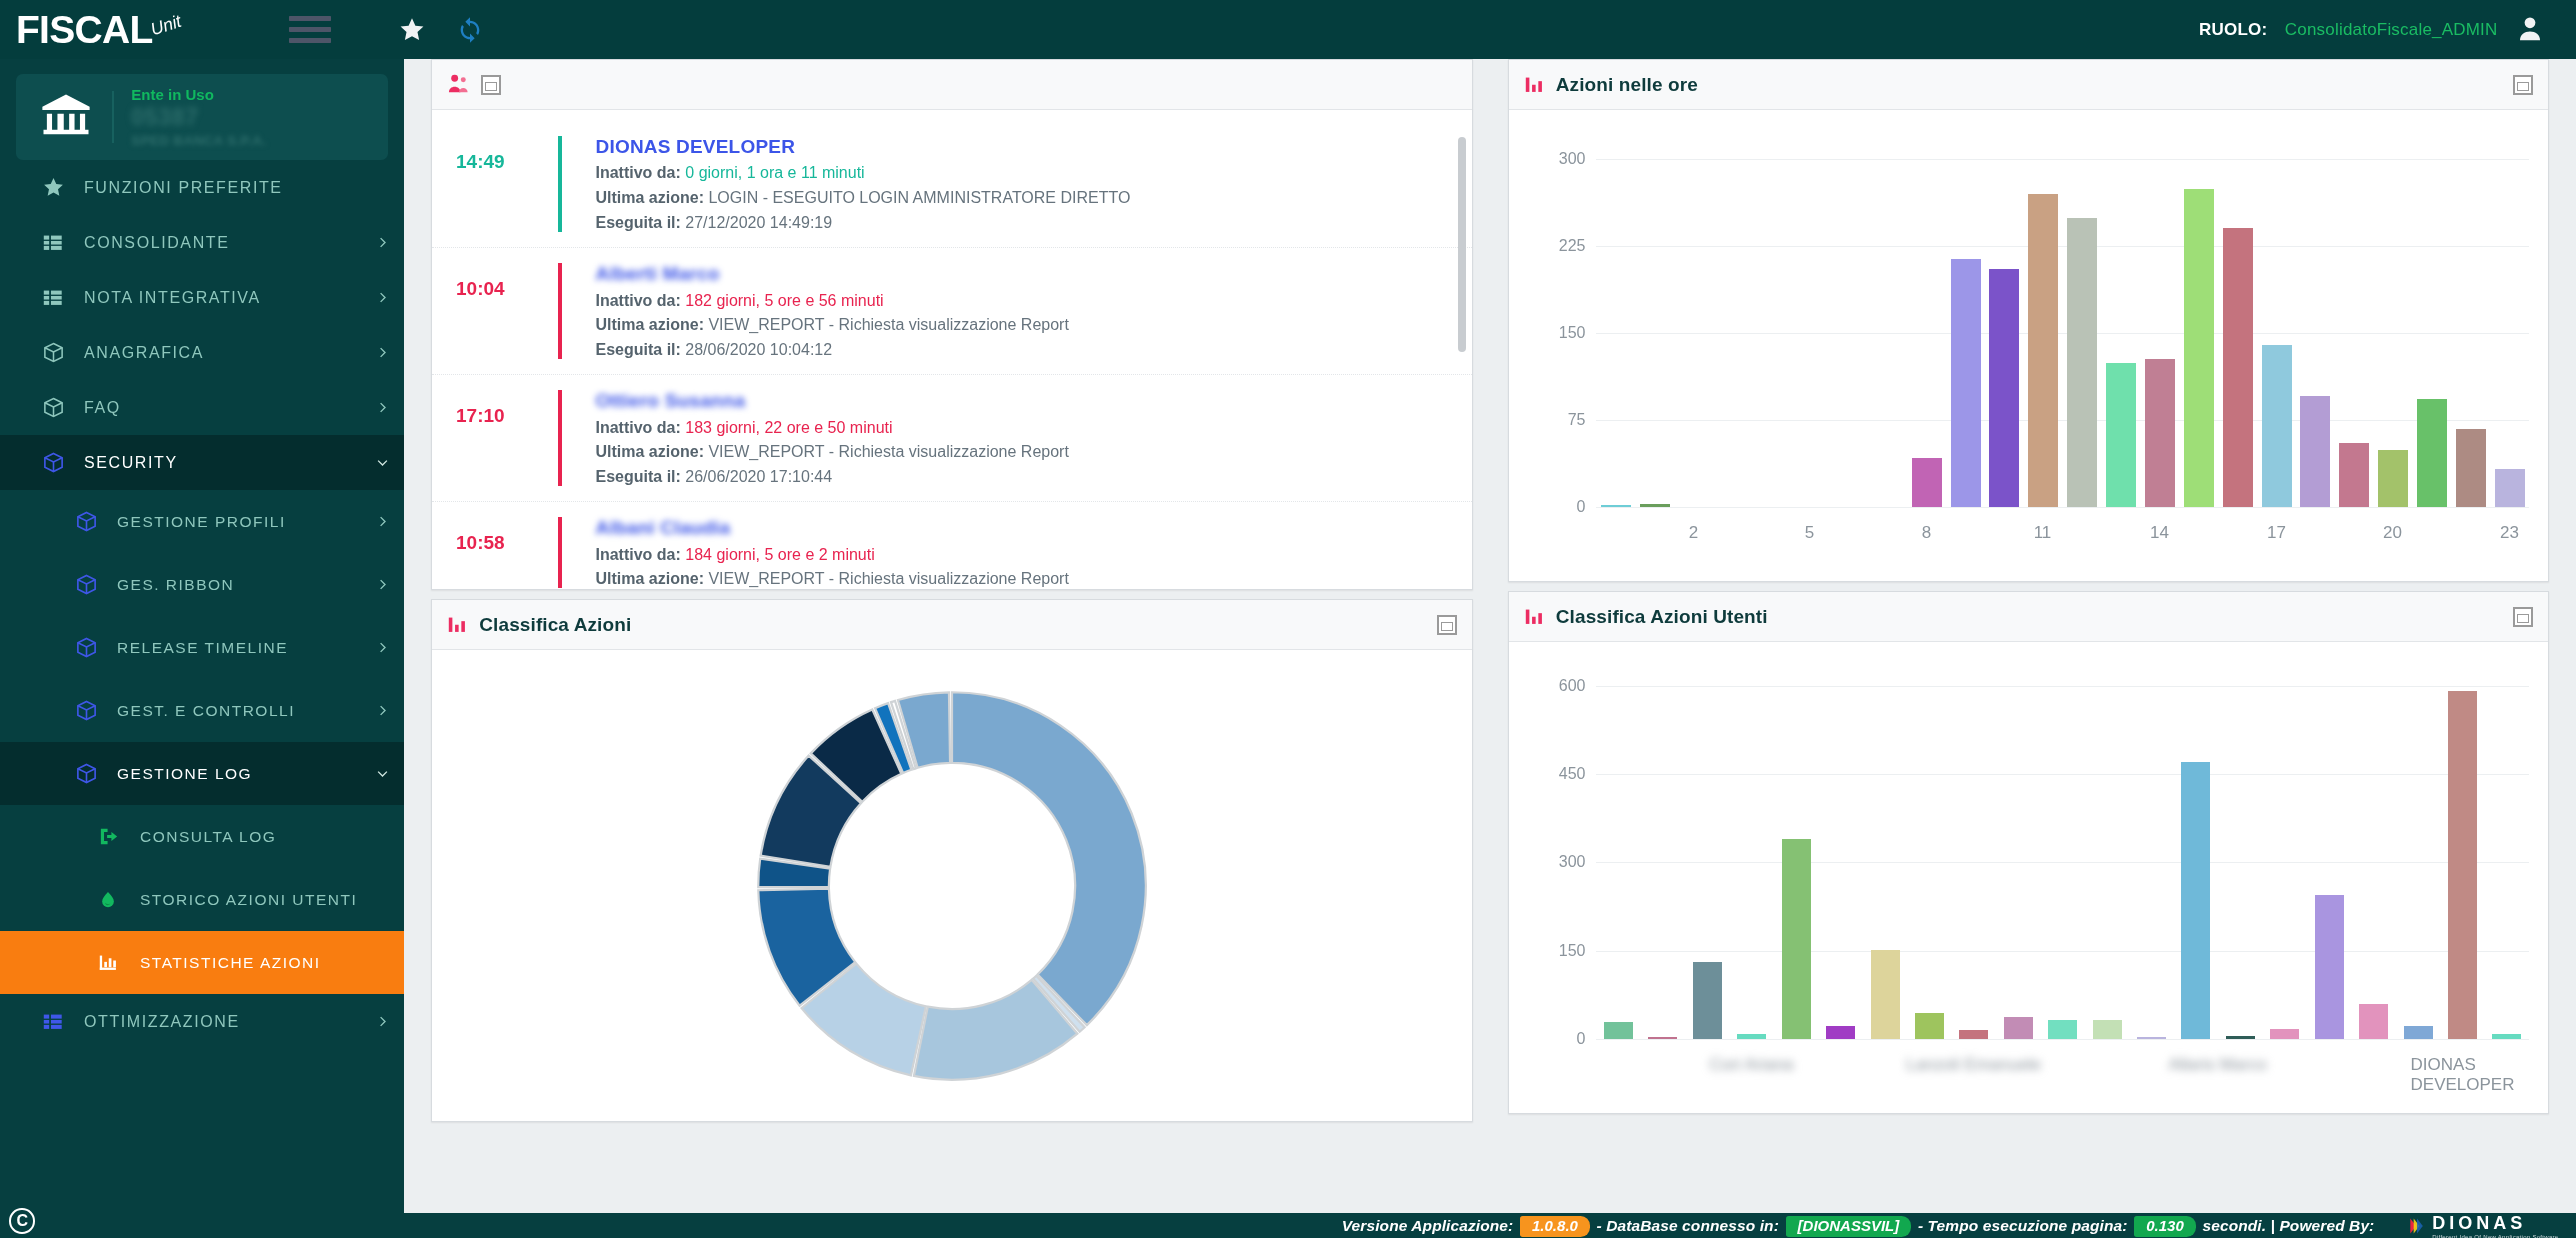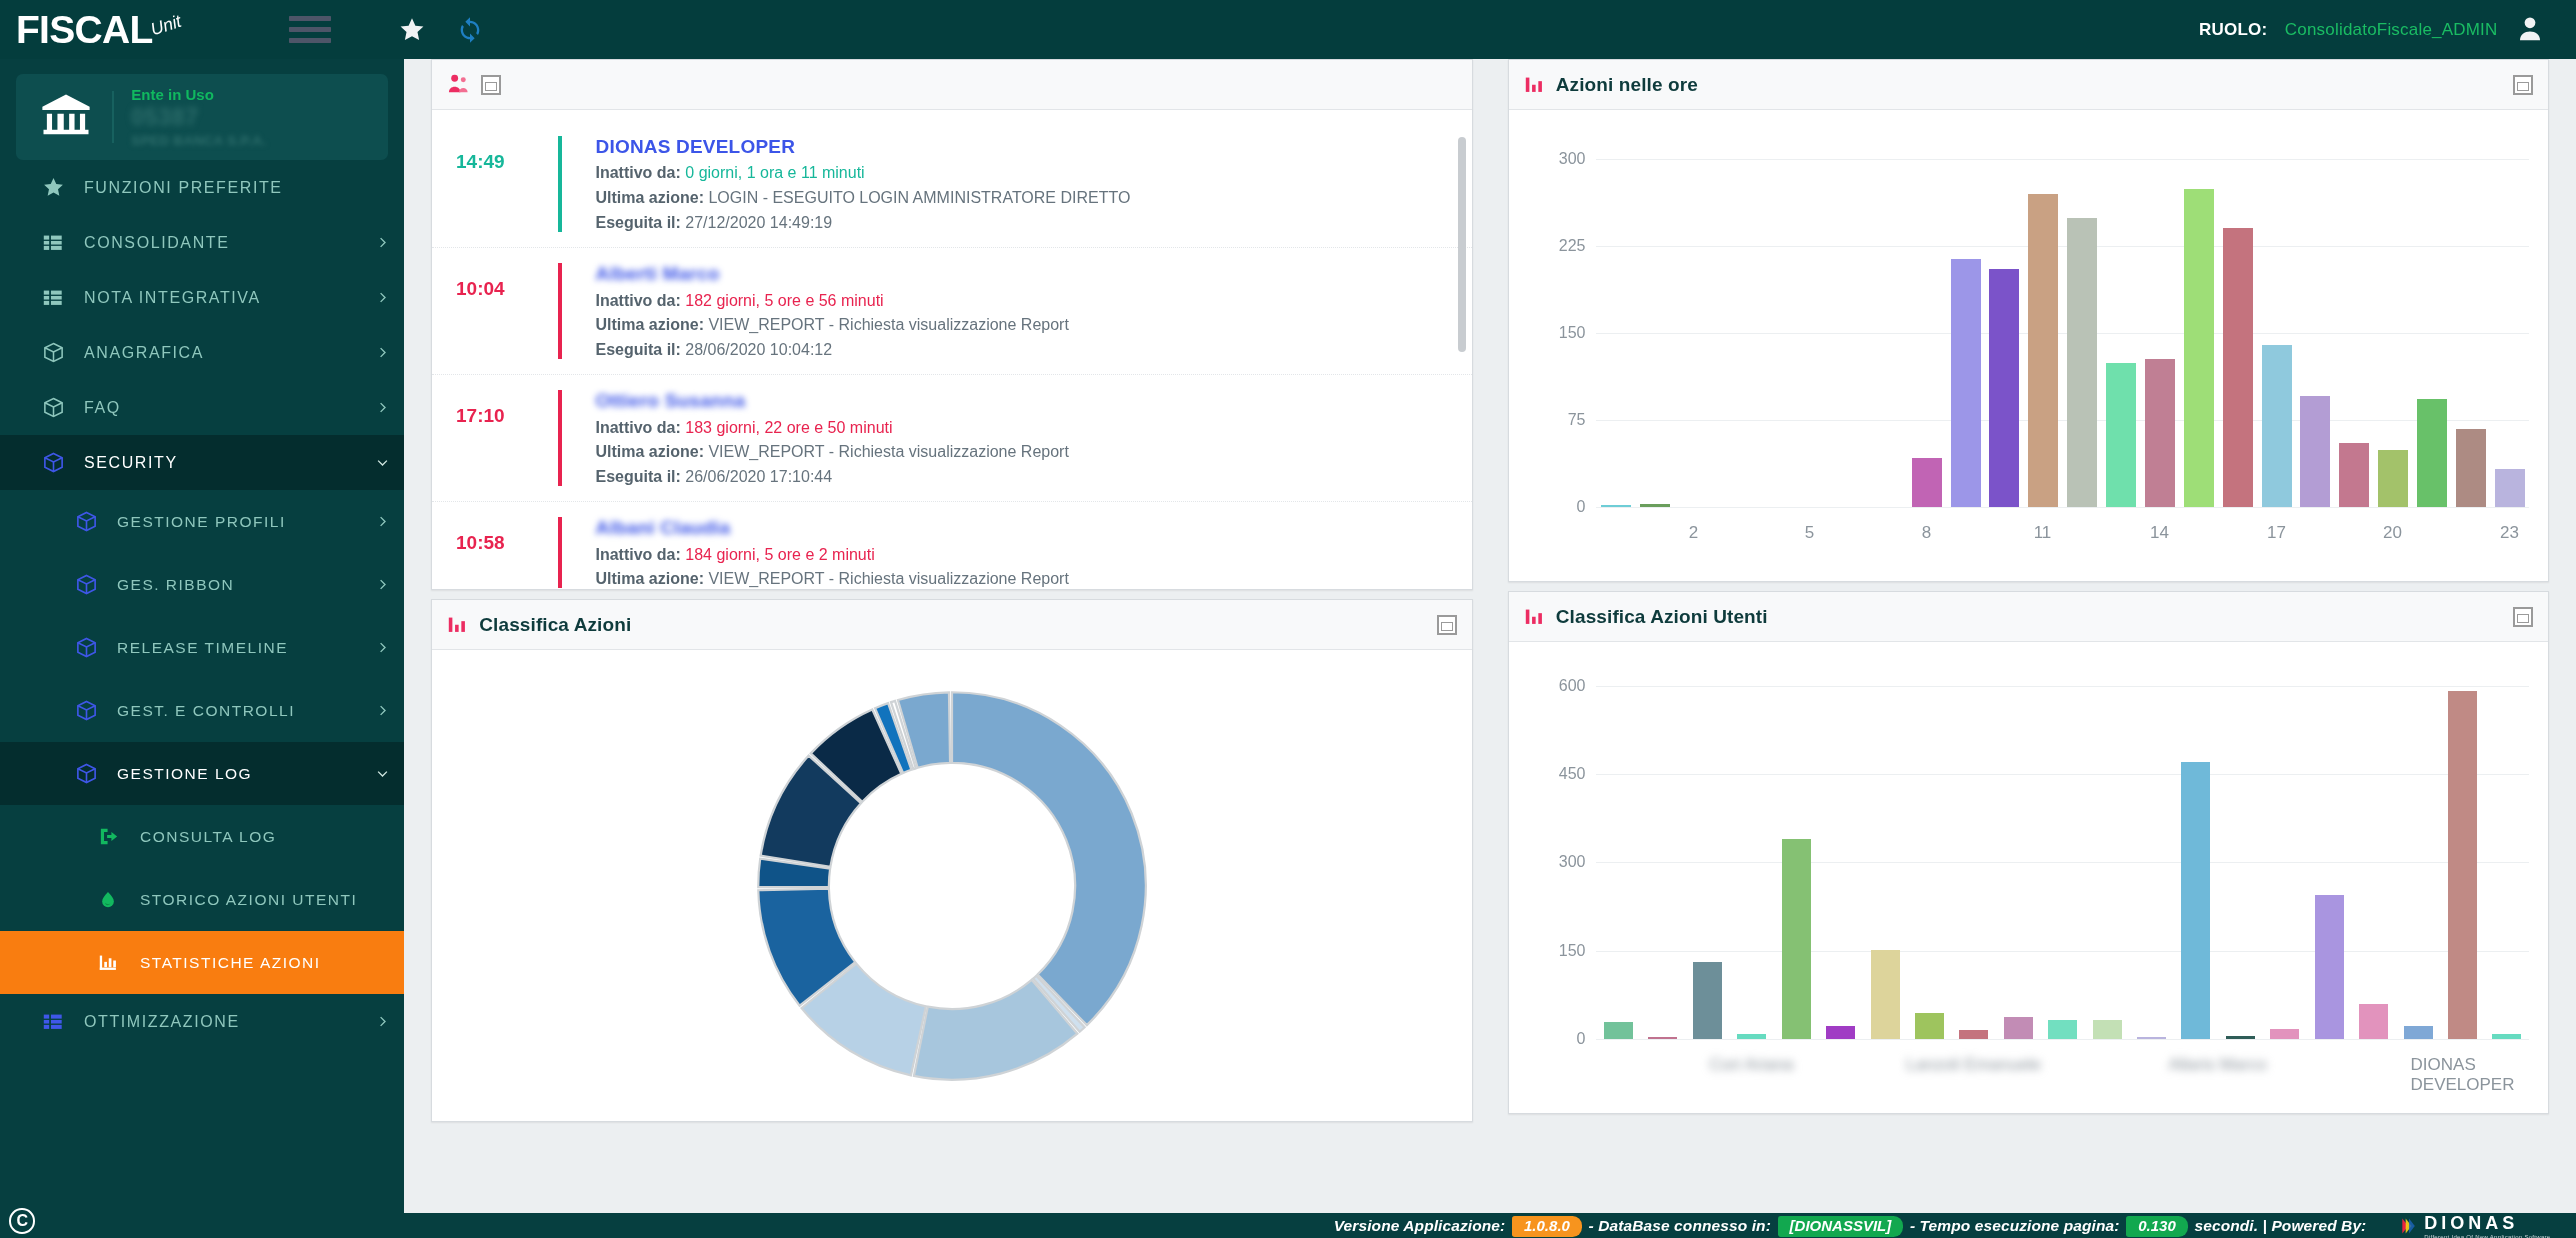--- a/index.html
+++ b/index.html
@@ -137,21 +137,21 @@
   .xlab.redacted { filter: blur(4px); user-select: none; }
   .bar { position: absolute; bottom: 0; }
 
   
   #donut-wrap { display:flex; align-items:center; justify-content:center; height: 100%; }
 
   
   #footer {
     position: absolute; left: 0; bottom: 0; width: 2576px; height: 25.6px;
     background: #063f40; display: flex; align-items: center; justify-content: flex-end;
-    padding-right: 8px; z-index: 5;
+    padding-right: 0; z-index: 5;
   }
   .ft-txt { color: #fff; font-size: 15.5px; font-weight: bold; font-style: italic; letter-spacing: 0.1px; }
   .pill { padding: 1.3px 12px 2.7px 12px; border-radius: 2.7px 9.4px 9.4px 2.7px; font-size: 15px; font-weight: bold; font-style: italic; color:#fff; margin: 0 6.7px; }
   .pill.orange { background: #f7941e; }
   .pill.green { background: #12a84f; }
   #dionas-logo {
     margin-left: 17.5px; height: 25.6px; display: flex; align-items: center;
     padding: 0 17.5px 0 15px; background: #063f40; position: relative;
   }
   #dionas-text { color: #fff; font-size: 18px; font-weight: bold; letter-spacing: 4px; }

